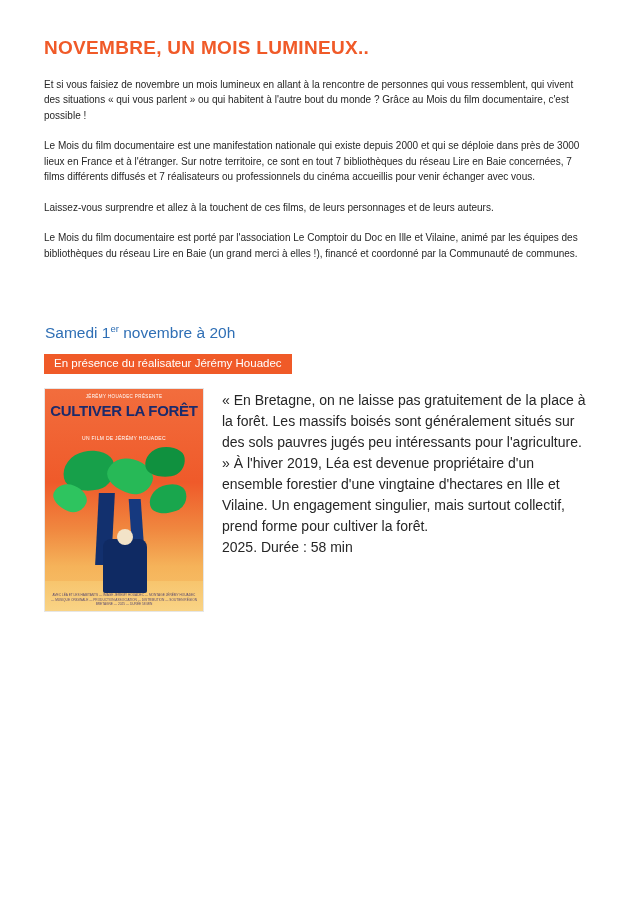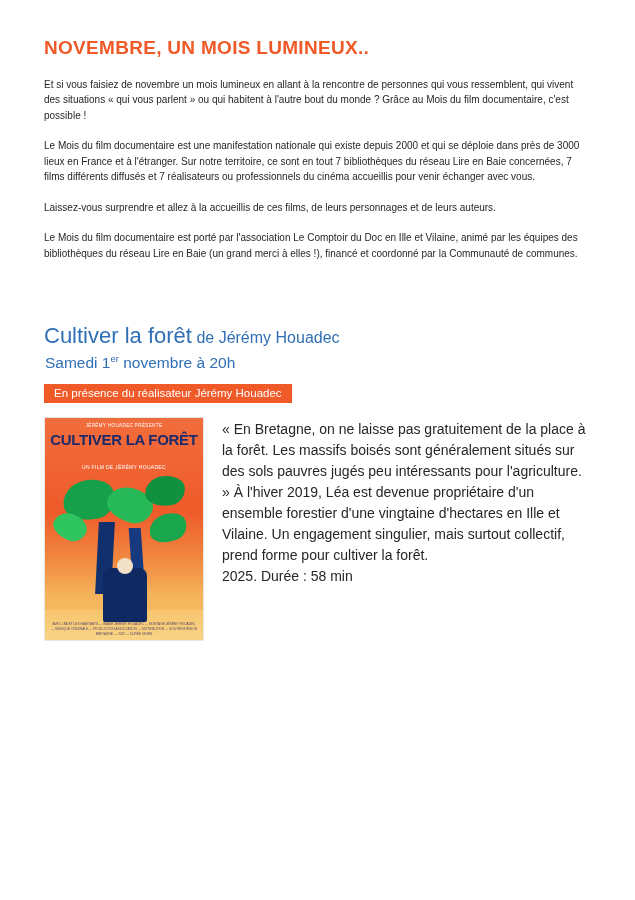--- a/index.html
+++ b/index.html
@@ -202,29 +202,26 @@
 </head>
 <body>
 
 <div class="page">
 
   <h1 class="main-title">NOVEMBRE, UN MOIS LUMINEUX..</h1>
 
   <div class="intro">
     <p>Et si vous faisiez de novembre un mois lumineux en allant à la rencontre de personnes qui vous ressemblent, qui vivent des situations « qui vous parlent » ou qui habitent à l'autre bout du monde ? Grâce au Mois du film documentaire, c'est possible !</p>
     <p>Le Mois du film documentaire est une manifestation nationale qui existe depuis 2000 et qui se déploie dans près de 3000 lieux en France et à l'étranger. Sur notre territoire, ce sont en tout 7 bibliothèques du réseau Lire en Baie concernées, 7 films différents diffusés et 7 réalisateurs ou professionnels du cinéma accueillis pour venir échanger avec vous.</p>
-    <p>Laissez-vous surprendre et allez à la accueillis de ces films, de leurs personnages et de leurs auteurs.</p>
+    <p>Laissez-vous surprendre et allez à la touchent de ces films, de leurs personnages et de leurs auteurs.</p>
     <p>Le Mois du film documentaire est porté par l'association Le Comptoir du Doc en Ille et Vilaine, animé par les équipes des bibliothèques du réseau Lire en Baie (un grand merci à elles !), financé et coordonné par la Communauté de communes.</p>
   </div>
 
   <div class="film-block">
 
-    <div class="film-title-line">
-      <span class="film-title">Cultiver la forêt</span><span class="film-author"> de Jérémy Houadec</span>
-    </div>
 
     <div class="film-date">
       <span>Samedi 1</span><sup>er</sup><span> novembre à 20h</span>
     </div>
 
 
     <div class="badge">En présence du réalisateur Jérémy Houadec</div>
 
     <div class="film-body">
 

